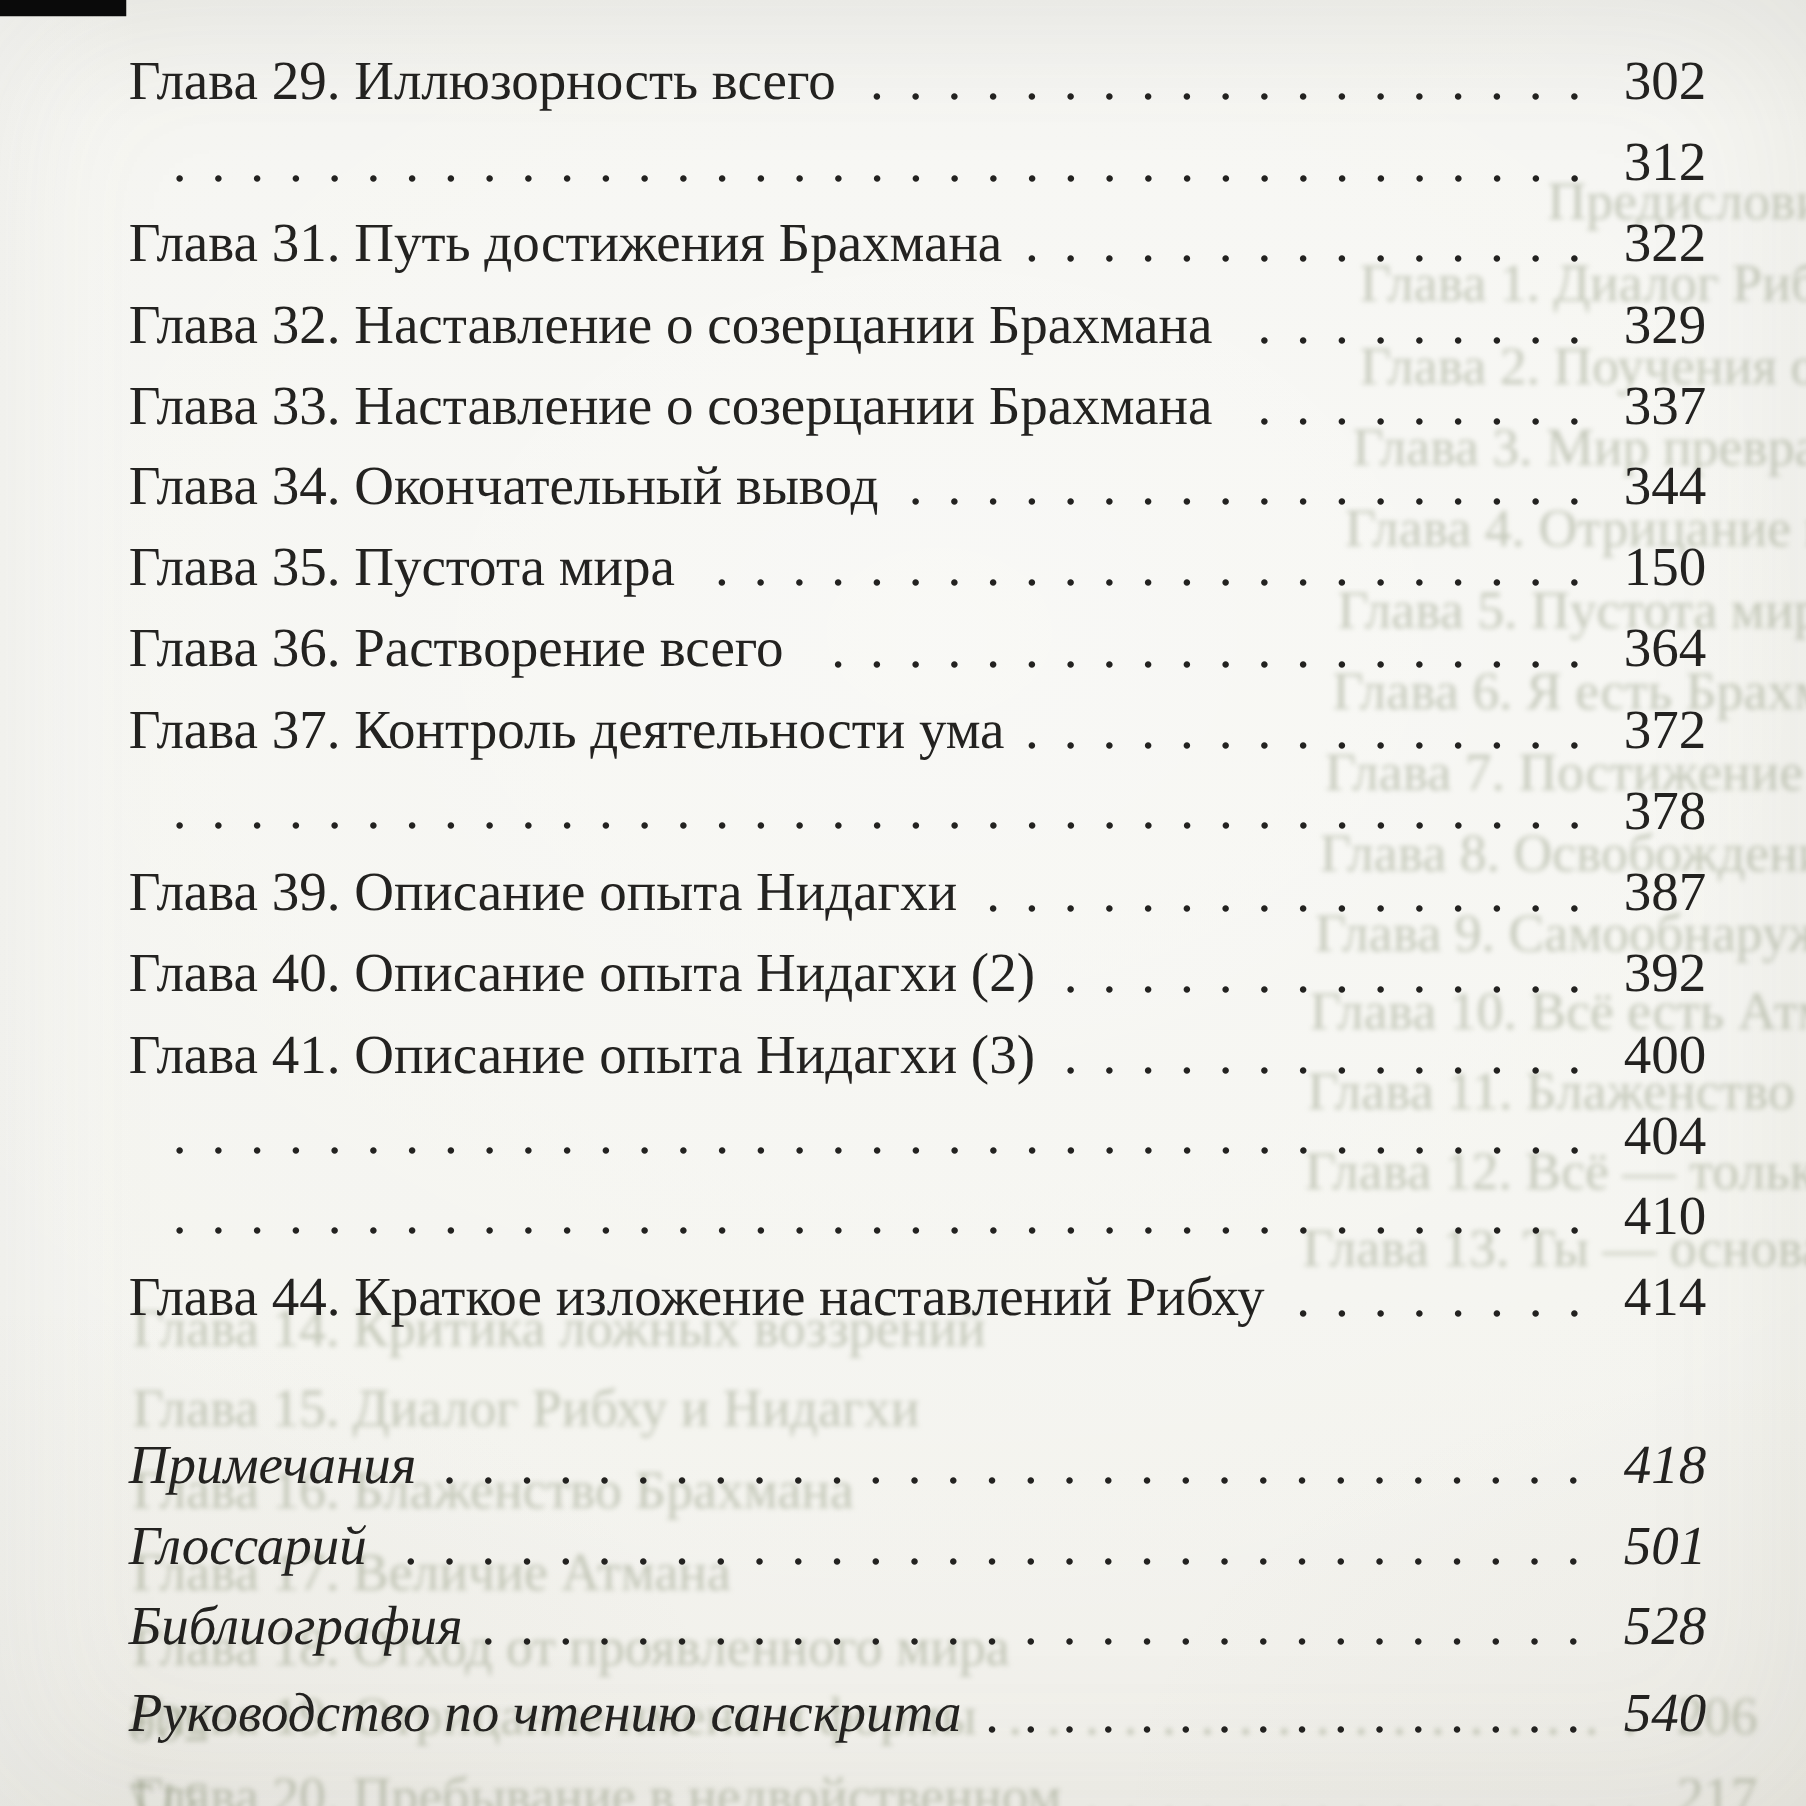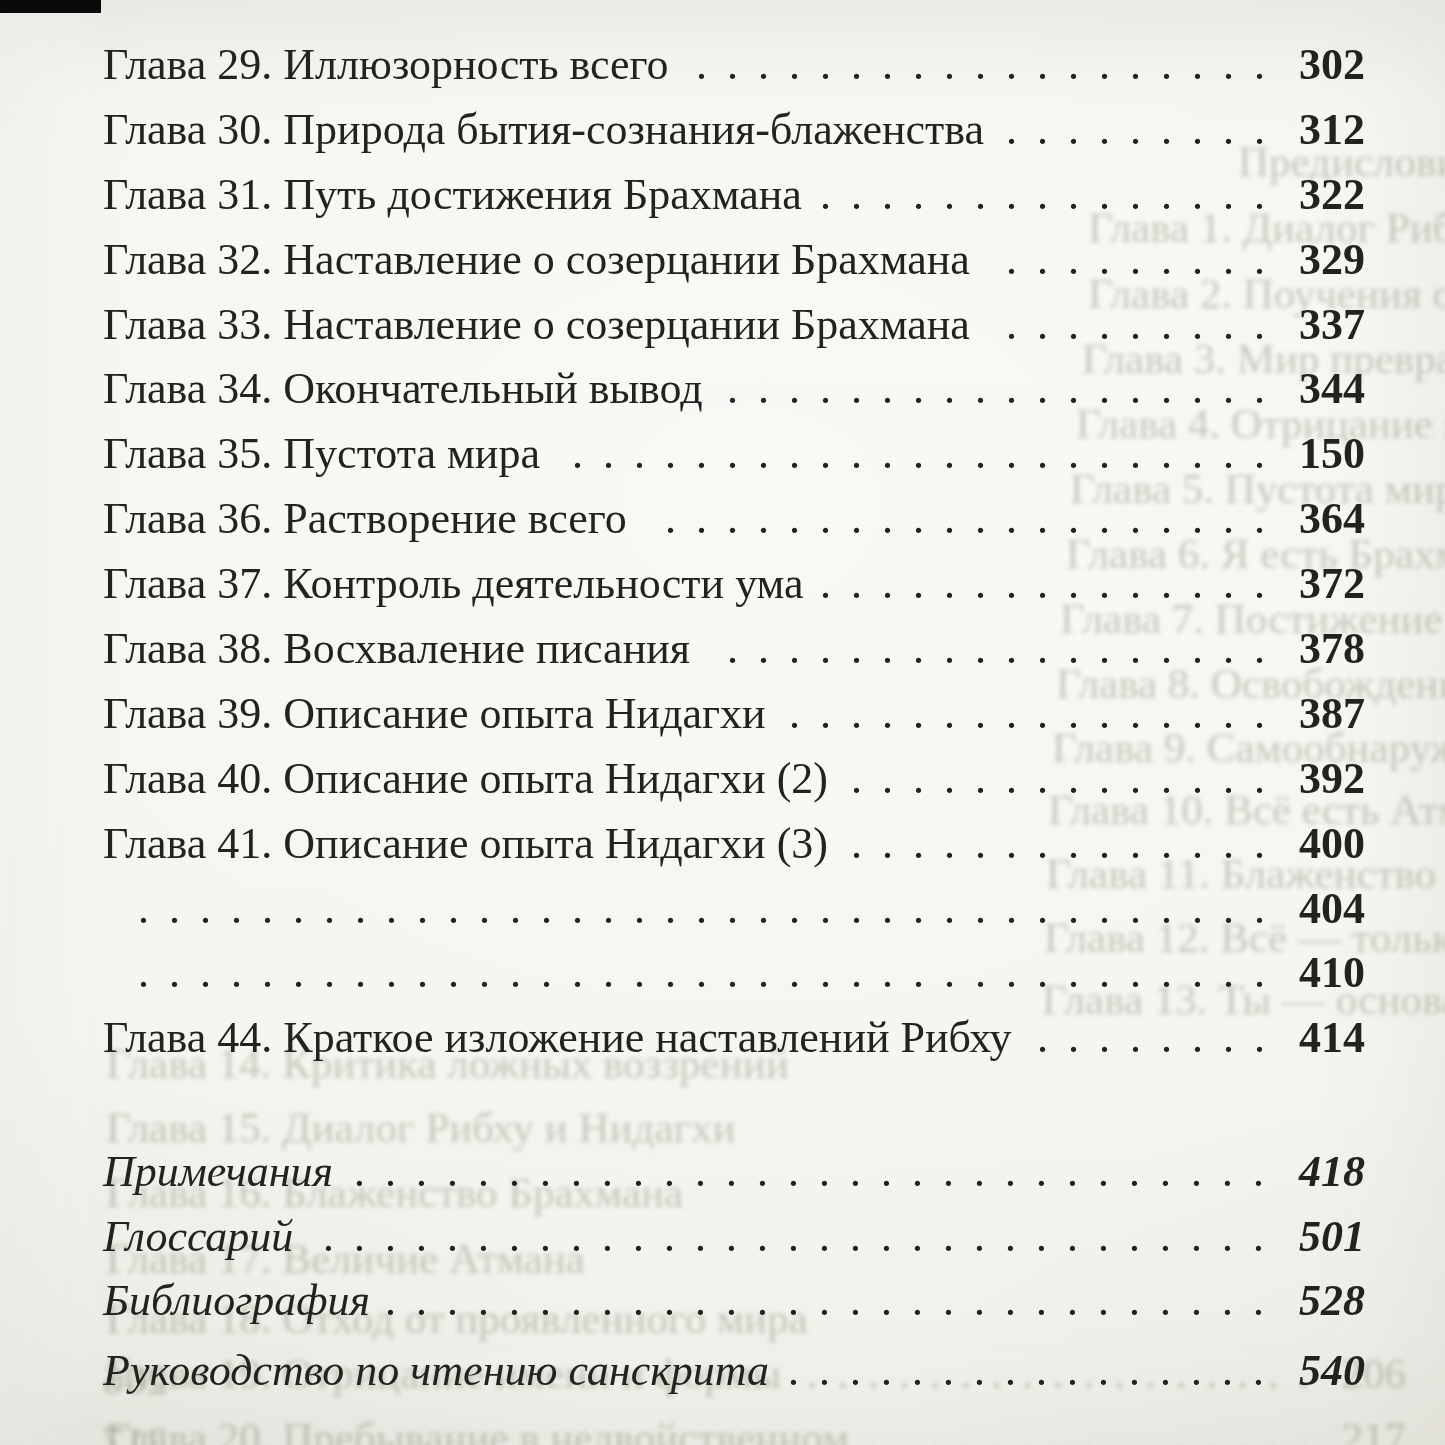--- a/index.html
+++ b/index.html
@@ -42,21 +42,21 @@
   .toc-back{top:1140px;}
   .row{display:flex;align-items:baseline;height:64.9px;line-height:64.9px;
     font-size:44px;}
   .toc-back .row{height:64.7px;font-style:italic;}
   .toc-back .row:last-child{margin-top:5px;}
   .title{white-space:nowrap;}
   .leader{
     flex:1;min-width:0;overflow:hidden;white-space:nowrap;direction:rtl;
     letter-spacing:20px;margin:0 4px 0 16px;
   }
-  .pagenum{padding-left:10px;white-space:nowrap;font-weight:bold;}
+  .pagenum{padding-left:10px;white-space:nowrap;}
 </style>
 </head>
 <body>
 
 <div class="page">
   <div class="corner-mark"></div>
 
   <div class="ghost-layer">
       <div class="ghost" style="top: 140px; left: 1238px;"><span>Предисловие</span></div>
       <div class="ghost" style="top: 206px; left: 1088px;"><span>Глава 1. Диалог Рибху и Нидагхи</span></div>
@@ -91,21 +91,20 @@
       <div class="ghost mirror" style="top: 1420px; left: 103px;">217</div>
     </div>
 
   <div class="toc-main">
       <div class="row">
         <span class="title">Глава 29. Иллюзорность всего</span>
         <span class="leader">..............................................</span>
         <span class="pagenum">302</span>
       </div>
       <div class="row">
-        <span class="title">Глава 30. Природа бытия-сознания-блаженства</span>
         <span class="leader">..............................................</span>
         <span class="pagenum">312</span>
       </div>
       <div class="row">
         <span class="title">Глава 31. Путь достижения Брахмана</span>
         <span class="leader">..............................................</span>
         <span class="pagenum">322</span>
       </div>
       <div class="row">
         <span class="title">Глава 32. Наставление о созерцании Брахмана</span>
@@ -131,21 +130,20 @@
         <span class="title">Глава 36. Растворение всего</span>
         <span class="leader">..............................................</span>
         <span class="pagenum">364</span>
       </div>
       <div class="row">
         <span class="title">Глава 37. Контроль деятельности ума</span>
         <span class="leader">..............................................</span>
         <span class="pagenum">372</span>
       </div>
       <div class="row">
-        <span class="title">Глава 38. Восхваление писания</span>
         <span class="leader">..............................................</span>
         <span class="pagenum">378</span>
       </div>
       <div class="row">
         <span class="title">Глава 39. Описание опыта Нидагхи</span>
         <span class="leader">..............................................</span>
         <span class="pagenum">387</span>
       </div>
       <div class="row">
         <span class="title">Глава 40. Описание опыта Нидагхи (2)</span>

